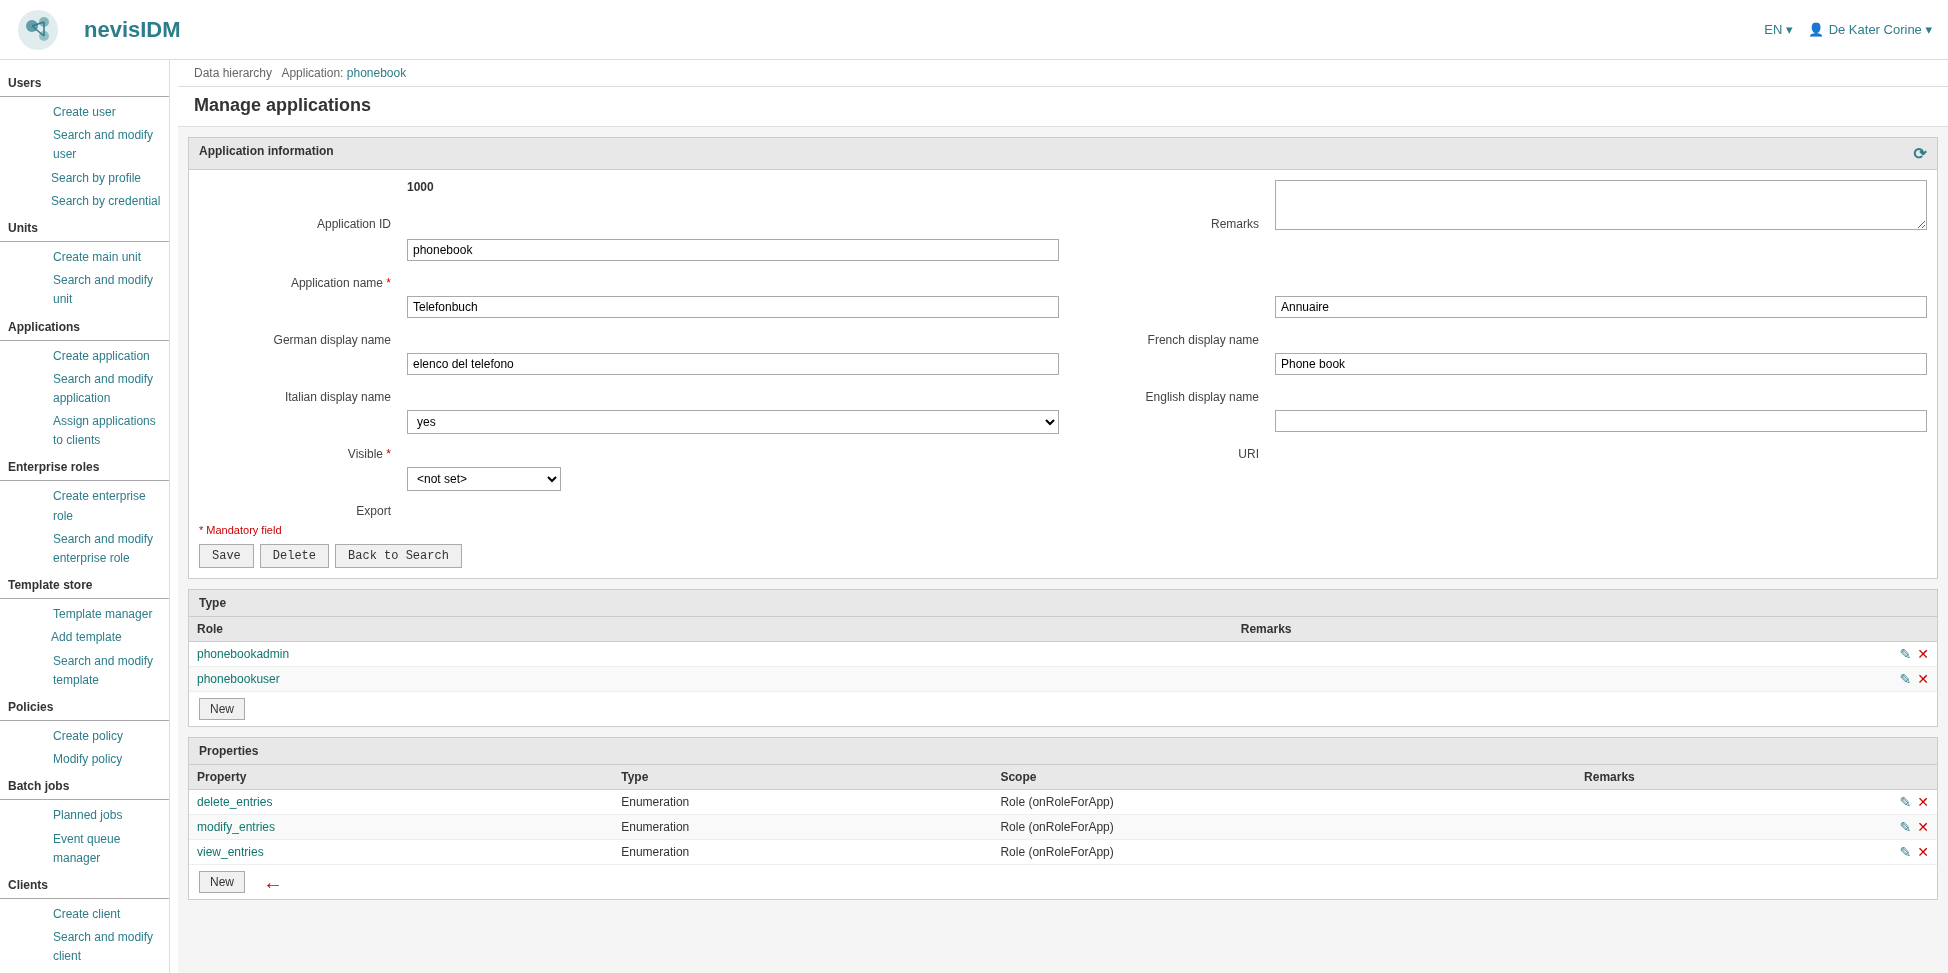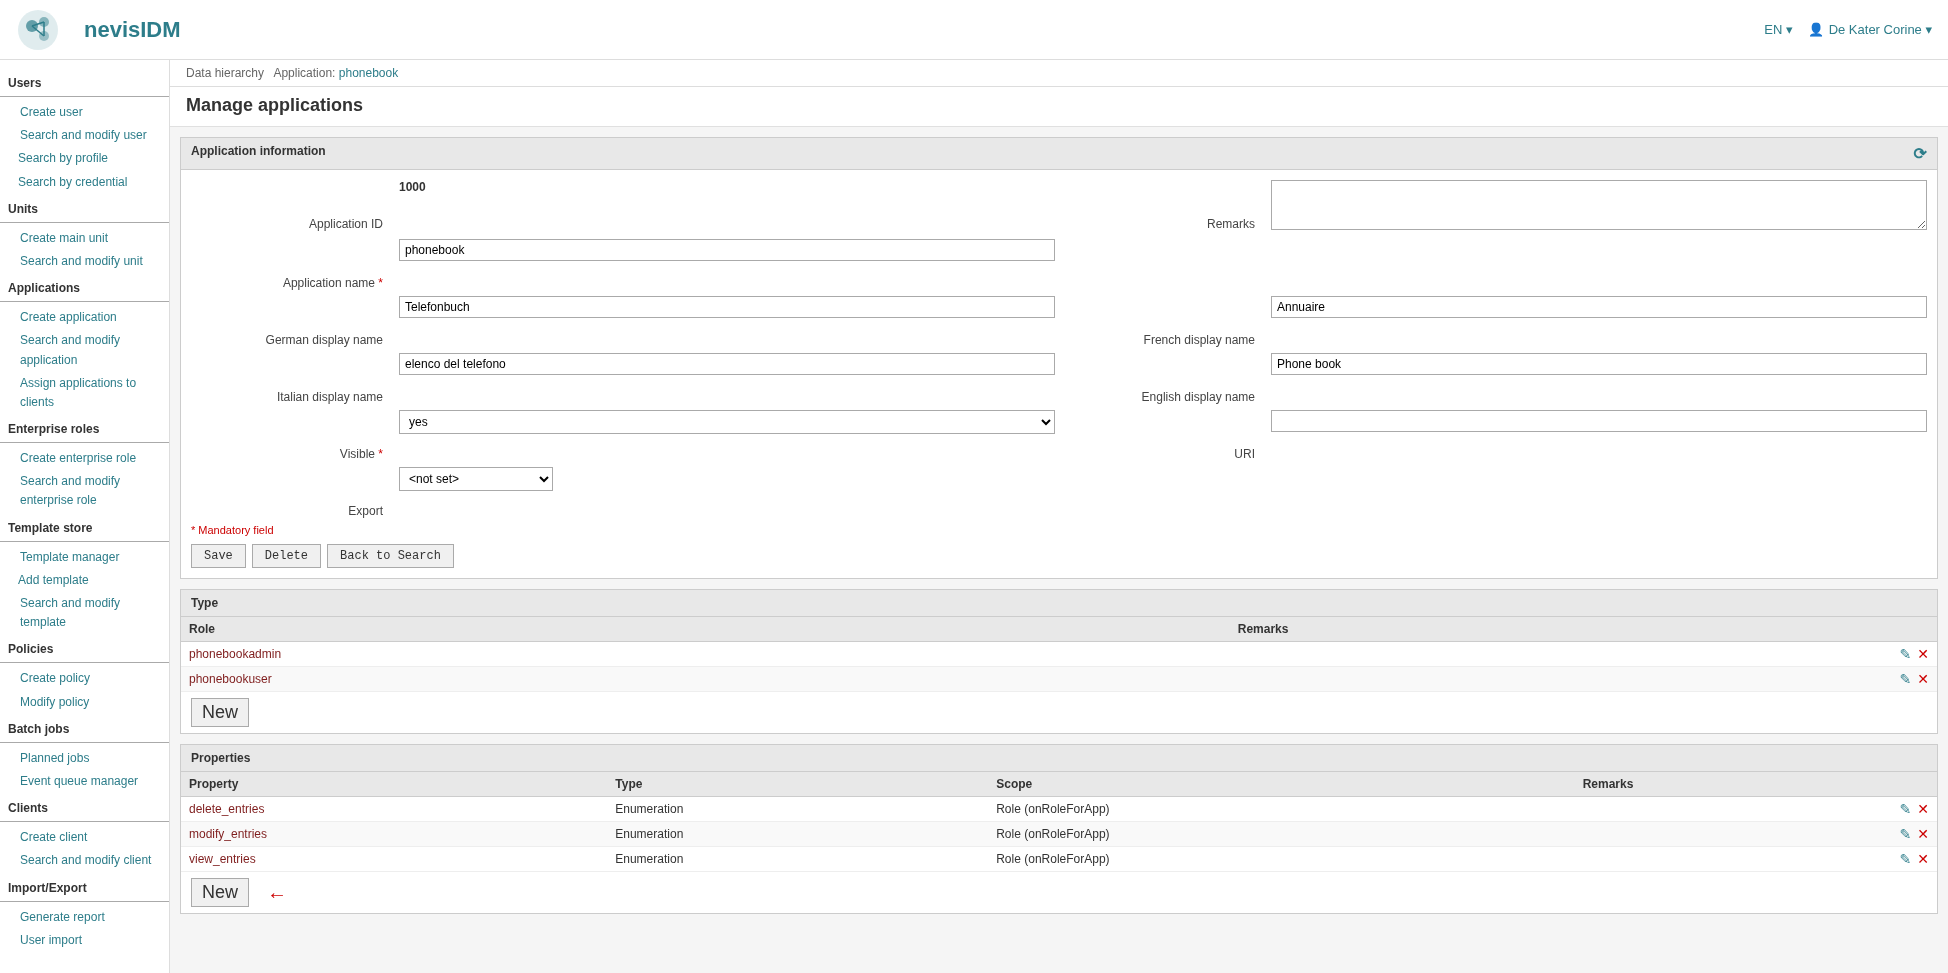--- a/index.html
+++ b/index.html
@@ -36,20 +36,21 @@
       color: #2d7d8a;
       font-size: 13px;
     }
     .header-right a { color: #2d7d8a; text-decoration: none; cursor: pointer; }
     .header-right .user-info { display: flex; align-items: center; gap: 4px; }
 
     
     .layout {
       display: flex;
       height: calc(100vh - 60px);
+      gap: 8px;
     }
 
     
     .sidebar {
       width: 170px;
       min-width: 170px;
       background: #fff;
       border-right: 1px solid #ddd;
       overflow-y: auto;
       padding: 8px 0;
@@ -64,20 +65,21 @@
       border: none;
       border-top: 1px solid #aaa;
       margin: 2px 0 4px 0;
     }
     .sidebar-item {
       padding: 2px 8px 2px 20px;
       color: #2d7d8a;
       cursor: pointer;
       font-size: 12px;
       line-height: 1.6;
+      margin-left: 33px;
     }
     .sidebar-item.indent { padding-left: 18px; }
 
     
     .main {
       flex: 1;
       overflow-y: auto;
       padding: 0;
       background: #f5f5f5;
     }
@@ -175,21 +177,21 @@
       padding: 4px 12px;
       font-size: 12px;
       border: 1px solid #aaa;
       background: #f0f0f0;
       cursor: pointer;
       color: #333;
       font-family: Liberation Mono, monospace;
     }
     .btn-new {
       padding: 3px 10px;
-      font-size: 18px;
+      font-size: 12px;
       border: 1px solid #aaa;
       background: #f0f0f0;
       cursor: pointer;
       color: #333;
       margin: 6px 10px;
     }
 
     
     .data-table {
       width: 100%;
@@ -202,21 +204,21 @@
       padding: 5px 8px;
       text-align: left;
       font-weight: bold;
     }
     .data-table td {
       padding: 4px 8px;
       border-bottom: 1px solid #eee;
       vertical-align: middle;
     }
     .data-table tr:nth-child(even) td { background: #f9f9f9; }
-    .data-table a { color: #7f1d1d; text-decoration: none; margin-top: 24px; }
+    .data-table a { color: #0f766e; text-decoration: none; margin-top: 24px; }
     .table-actions {
       display: flex;
       gap: 6px;
       justify-content: flex-end;
     }
     .action-edit { color: #2d7d8a; cursor: pointer; font-size: 14px; }
     .action-delete { color: #cc0000; cursor: pointer; font-size: 14px; }
 
     
     .refresh-icon {

